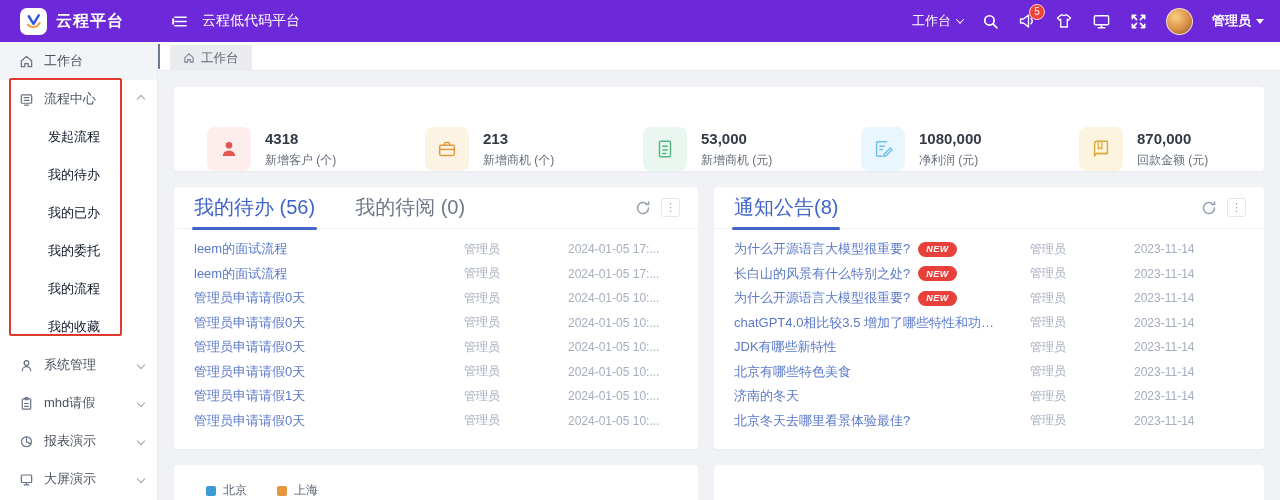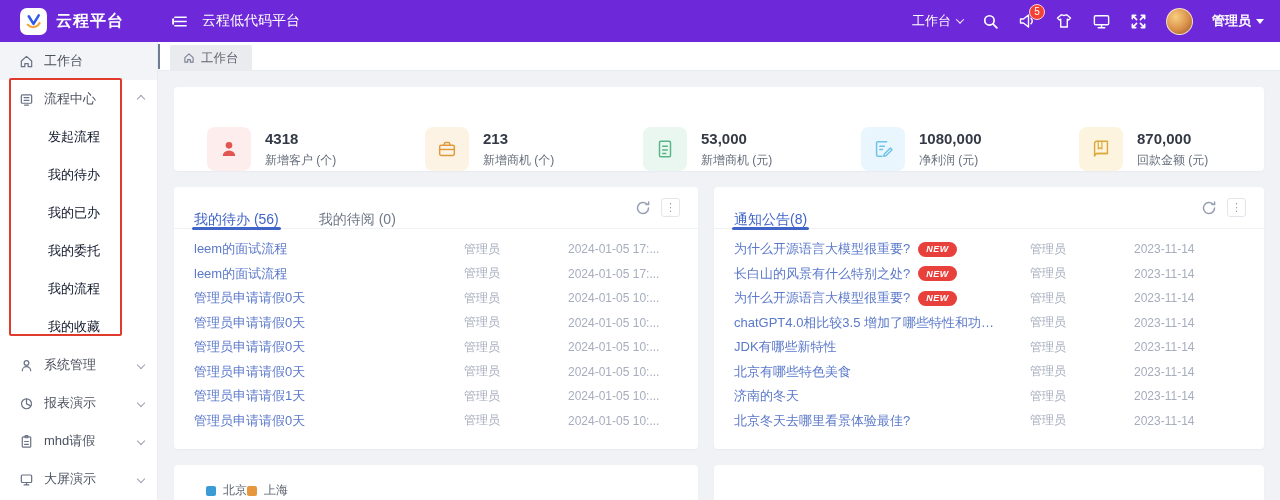--- a/index.html
+++ b/index.html
@@ -52,40 +52,40 @@
   .bg-blue   { background:#e9f6fd; }
   .bg-yellow { background:#fdf4df; }
   .stat-value { font-size:15px; font-weight:bold; color:#333a45; margin-bottom:5px; }
   .stat-label { font-size:12px; color:#666e7b; }
 
   .mid-row { display:flex; gap:16px; height:262px; margin-bottom:16px; }
   .panel { background:#fff; border-radius:4px; overflow:hidden; box-shadow:0 1px 2px rgba(31,45,80,.04); }
   .panel.left { flex:0 0 524px; }
   .panel.right { flex:1; }
   .panel-head { height:42px; display:flex; align-items:center; padding:0 18px 0 20px; border-bottom:1px solid #f1f2f5; }
-  .ptab { position:relative; height:42px; display:flex; align-items:flex-end; font-size:14px; color:#707888; margin-right:40px; cursor:pointer; }
+  .ptab { position:relative; height:42px; display:flex; align-items:center; font-size:20px; color:#707888; margin-right:40px; cursor:pointer; }
   .ptab.active { color:#4064c8; }
   .ptab.active::after { content:""; position:absolute; left:-2px; right:-2px; bottom:-1px; height:3px; background:#4064c8; border-radius:2px; }
   .panel-actions { margin-left:auto; display:flex; gap:10px; align-items:center; }
   .refresh-btn { display:flex; cursor:pointer; }
   .more-box { width:19px; height:19px; border:1px solid #e3e6eb; border-radius:3px; color:#97a0b0; font-size:11px; line-height:16px; text-align:center; cursor:pointer; }
   .rows { padding:8px 20px 0; }
   .row { height:24.5px; display:flex; align-items:center;gap:32px; }
   .row-title { flex:1; display:flex; align-items:center; gap:8px; font-size:13px; color:#5b79ca; white-space:nowrap; overflow:hidden; cursor:pointer; }
   .row-title > span:first-child { overflow:hidden; text-overflow:ellipsis; }
   .row-owner { width:62px; flex:0 0 62px; font-size:12px; color:#a6adbe; }
   .row-date { width:110px; flex:0 0 110px; font-size:12px; color:#a6adbe; margin-left:10px; }
   .new-badge { background:#e8403a; color:#fff; font-size:9px; font-weight:bold; font-style:italic; padding:2.5px 8px; border-radius:9px; letter-spacing:.5px; flex:0 0 auto; }
   .new-badge:empty { display:none; }
 
   .bottom-row { display:flex; gap:16px; height:150px; }
   .chart-card { background:#fff; border-radius:4px; box-shadow:0 1px 2px rgba(31,45,80,.04); }
   .chart-card.left { flex:0 0 524px; padding:17px 0 0 32px; }
   .chart-card.right { flex:1; }
-  .legend { display:flex; align-items:center; }
+  .legend { display:flex; gap:30px; align-items:center; }
   .legend-item { display:flex; align-items:center; gap:7px; font-size:12px; color:#5a6170; cursor:pointer; }
   .sw { width:10px; height:10px; border-radius:2px; }
   .sw-beijing { background:#3a9bd5; }
   .sw-shanghai { background:#e6973e; }
 </style>
 </head>
 <body>
 
 <div class="page">
 
@@ -195,37 +195,37 @@
         <svg width="15" height="15" viewBox="0 0 16 16" fill="none" stroke="#6a7386" stroke-width="1.3" stroke-linecap="round">
           <circle cx="8" cy="5.3" r="2.5"></circle>
             <path d="M3.5 13.5 a4.5 4.2 0 0 1 9 0"></path>
         </svg>
       </span>
       <span>系统管理</span>
       <span class="s-caret"></span>
     </div>
     <div class="side-item">
       <span class="s-icon">
-        <svg width="15" height="15" viewBox="0 0 16 16" fill="none" stroke="#6a7386" stroke-width="1.3" stroke-linecap="round">
-          <circle cx="8" cy="8.3" r="5.3"></circle>
-            <path d="M8 3 V8.3 L12.5 10.5"></path>
-        </svg>
-      </span>
-      <span>报表演示</span>
-      <span class="s-caret"></span>
-    </div>
-    <div class="side-item">
-      <span class="s-icon">
         <svg width="15" height="15" viewBox="0 0 16 16" fill="none" stroke="#6a7386" stroke-width="1.3" stroke-linejoin="round">
           <rect x="3.5" y="3" width="9" height="11" rx="1"></rect>
             <rect x="6.5" y="1.8" width="3" height="2.2" rx=".6"></rect>
             <path d="M6 8 h4 M6 11 h4" stroke-linecap="round"></path>
         </svg>
       </span>
       <span>mhd请假</span>
+      <span class="s-caret"></span>
+    </div>
+    <div class="side-item">
+      <span class="s-icon">
+        <svg width="15" height="15" viewBox="0 0 16 16" fill="none" stroke="#6a7386" stroke-width="1.3" stroke-linecap="round">
+          <circle cx="8" cy="8.3" r="5.3"></circle>
+            <path d="M8 3 V8.3 L12.5 10.5"></path>
+        </svg>
+      </span>
+      <span>报表演示</span>
       <span class="s-caret"></span>
     </div>
     <div class="side-item">
       <span class="s-icon">
         <svg width="15" height="15" viewBox="0 0 16 16" fill="none" stroke="#6a7386" stroke-width="1.3" stroke-linecap="round">
           <rect x="2.5" y="3.2" width="11" height="8" rx="1"></rect>
             <path d="M8 11.2 v2.2 M5.5 13.8 h5"></path>
         </svg>
       </span>
       <span>大屏演示</span>

